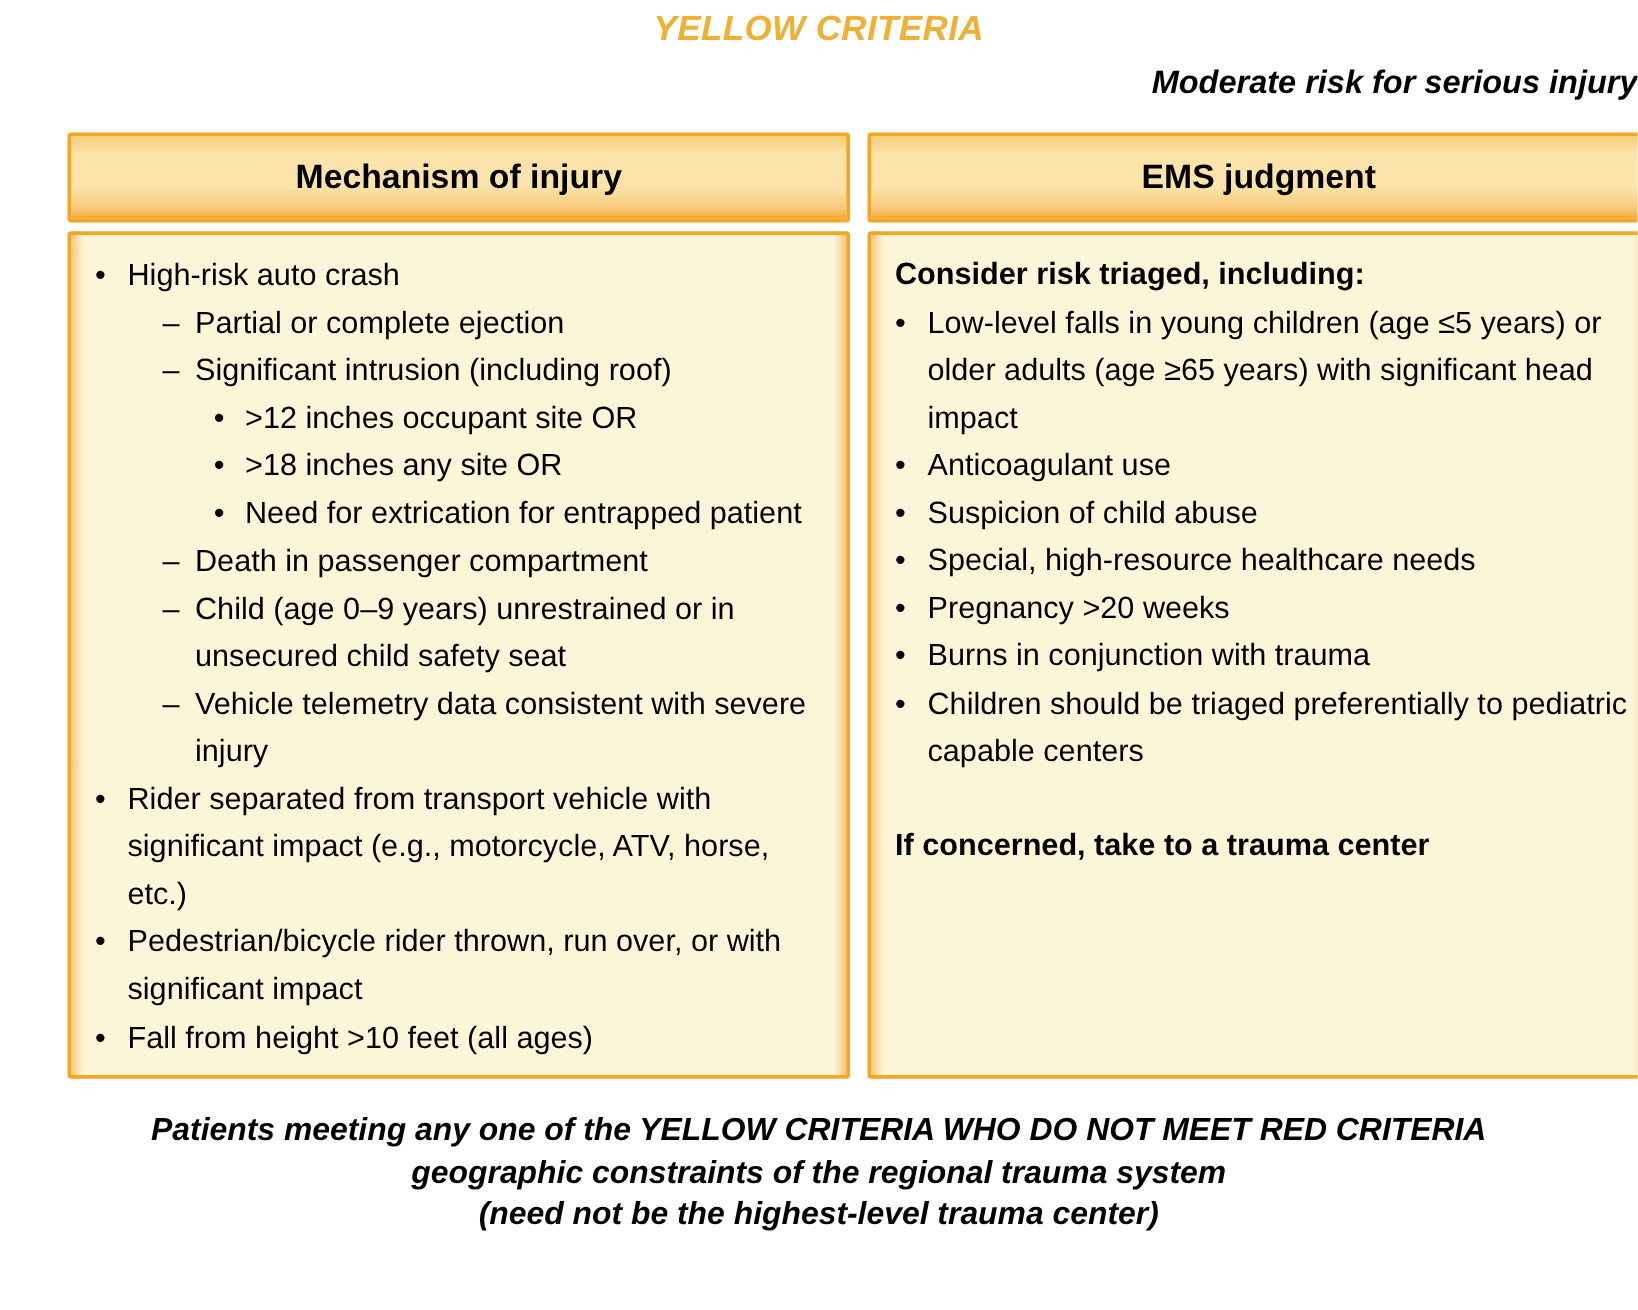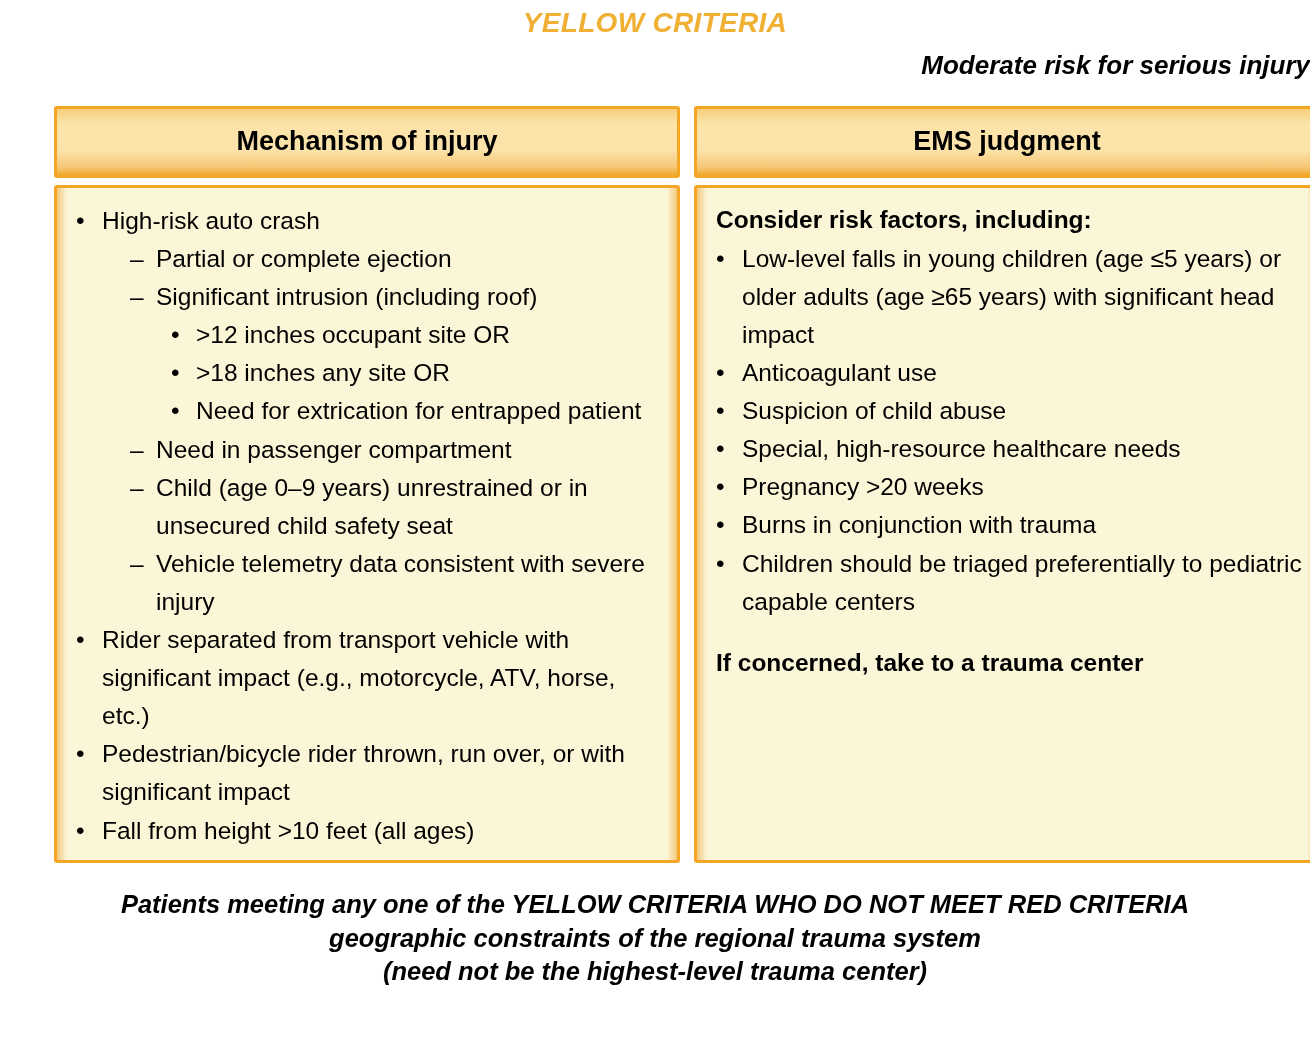--- a/index.html
+++ b/index.html
@@ -137,21 +137,21 @@
     font-weight: bold;
     line-height: 1.5;
     margin-left: 9px;
     padding-bottom: 1px;
   }
   .tail-bold {
     font-size: 24.5px;
     font-weight: bold;
     line-height: 1.5;
     margin-left: 9px;
-    margin-top: 24px;
+    margin-top: 38px;
   }
 
   
   .footer {
     position: absolute;
     left: 0;
     top: 888px;
     width: 1310px;
     text-align: center;
     font-size: 25.5px;
@@ -177,36 +177,36 @@
         <span class="panel-header-text">Mechanism of injury</span>
       </div>
       <div class="panel-body">
         <ul class="blist" id="list-left">
             <li class="row lvl1"><span class="mk">•</span><span>High-risk auto crash</span></li>
             <li class="row lvl2"><span class="mk">–</span><span>Partial or complete ejection</span></li>
             <li class="row lvl2"><span class="mk">–</span><span>Significant intrusion (including roof)</span></li>
             <li class="row lvl3"><span class="mk">•</span><span>&gt;12 inches occupant site OR</span></li>
             <li class="row lvl3"><span class="mk">•</span><span>&gt;18 inches any site OR</span></li>
             <li class="row lvl3"><span class="mk">•</span><span>Need for extrication for entrapped patient</span></li>
-            <li class="row lvl2"><span class="mk">–</span><span>Need in passenger compartment</span></li>
+            <li class="row lvl2"><span class="mk">–</span><span>Death in passenger compartment</span></li>
             <li class="row lvl2"><span class="mk">–</span><span>Child (age 0–9 years) unrestrained or in unsecured child safety seat</span></li>
             <li class="row lvl2"><span class="mk">–</span><span>Vehicle telemetry data consistent with severe injury</span></li>
             <li class="row lvl1"><span class="mk">•</span><span>Rider separated from transport vehicle with significant impact (e.g., motorcycle, ATV, horse, etc.)</span></li>
             <li class="row lvl1"><span class="mk">•</span><span>Pedestrian/bicycle rider thrown, run over, or with significant impact</span></li>
             <li class="row lvl1"><span class="mk">•</span><span>Fall from height &gt;10 feet (all ages)</span></li>
           </ul>
       </div>
     </div>
 
     <div class="column">
       <div class="panel-header">
         <span class="panel-header-text">EMS judgment</span>
       </div>
       <div class="panel-body">
-        <div class="lead-bold">Consider risk factors, including:</div>
+        <div class="lead-bold">Consider risk triaged, including:</div>
         <ul class="blist" id="list-right">
             <li class="row lvl1"><span class="mk">•</span><span>Low-level falls in young children (age ≤5 years) or older adults (age ≥65 years) with significant head impact</span></li>
             <li class="row lvl1"><span class="mk">•</span><span>Anticoagulant use</span></li>
             <li class="row lvl1"><span class="mk">•</span><span>Suspicion of child abuse</span></li>
             <li class="row lvl1"><span class="mk">•</span><span>Special, high-resource healthcare needs</span></li>
             <li class="row lvl1"><span class="mk">•</span><span>Pregnancy &gt;20 weeks</span></li>
             <li class="row lvl1"><span class="mk">•</span><span>Burns in conjunction with trauma</span></li>
             <li class="row lvl1"><span class="mk">•</span><span>Children should be triaged preferentially to pediatric capable centers</span></li>
           </ul>
         <div class="tail-bold">If concerned, take to a trauma center</div>

